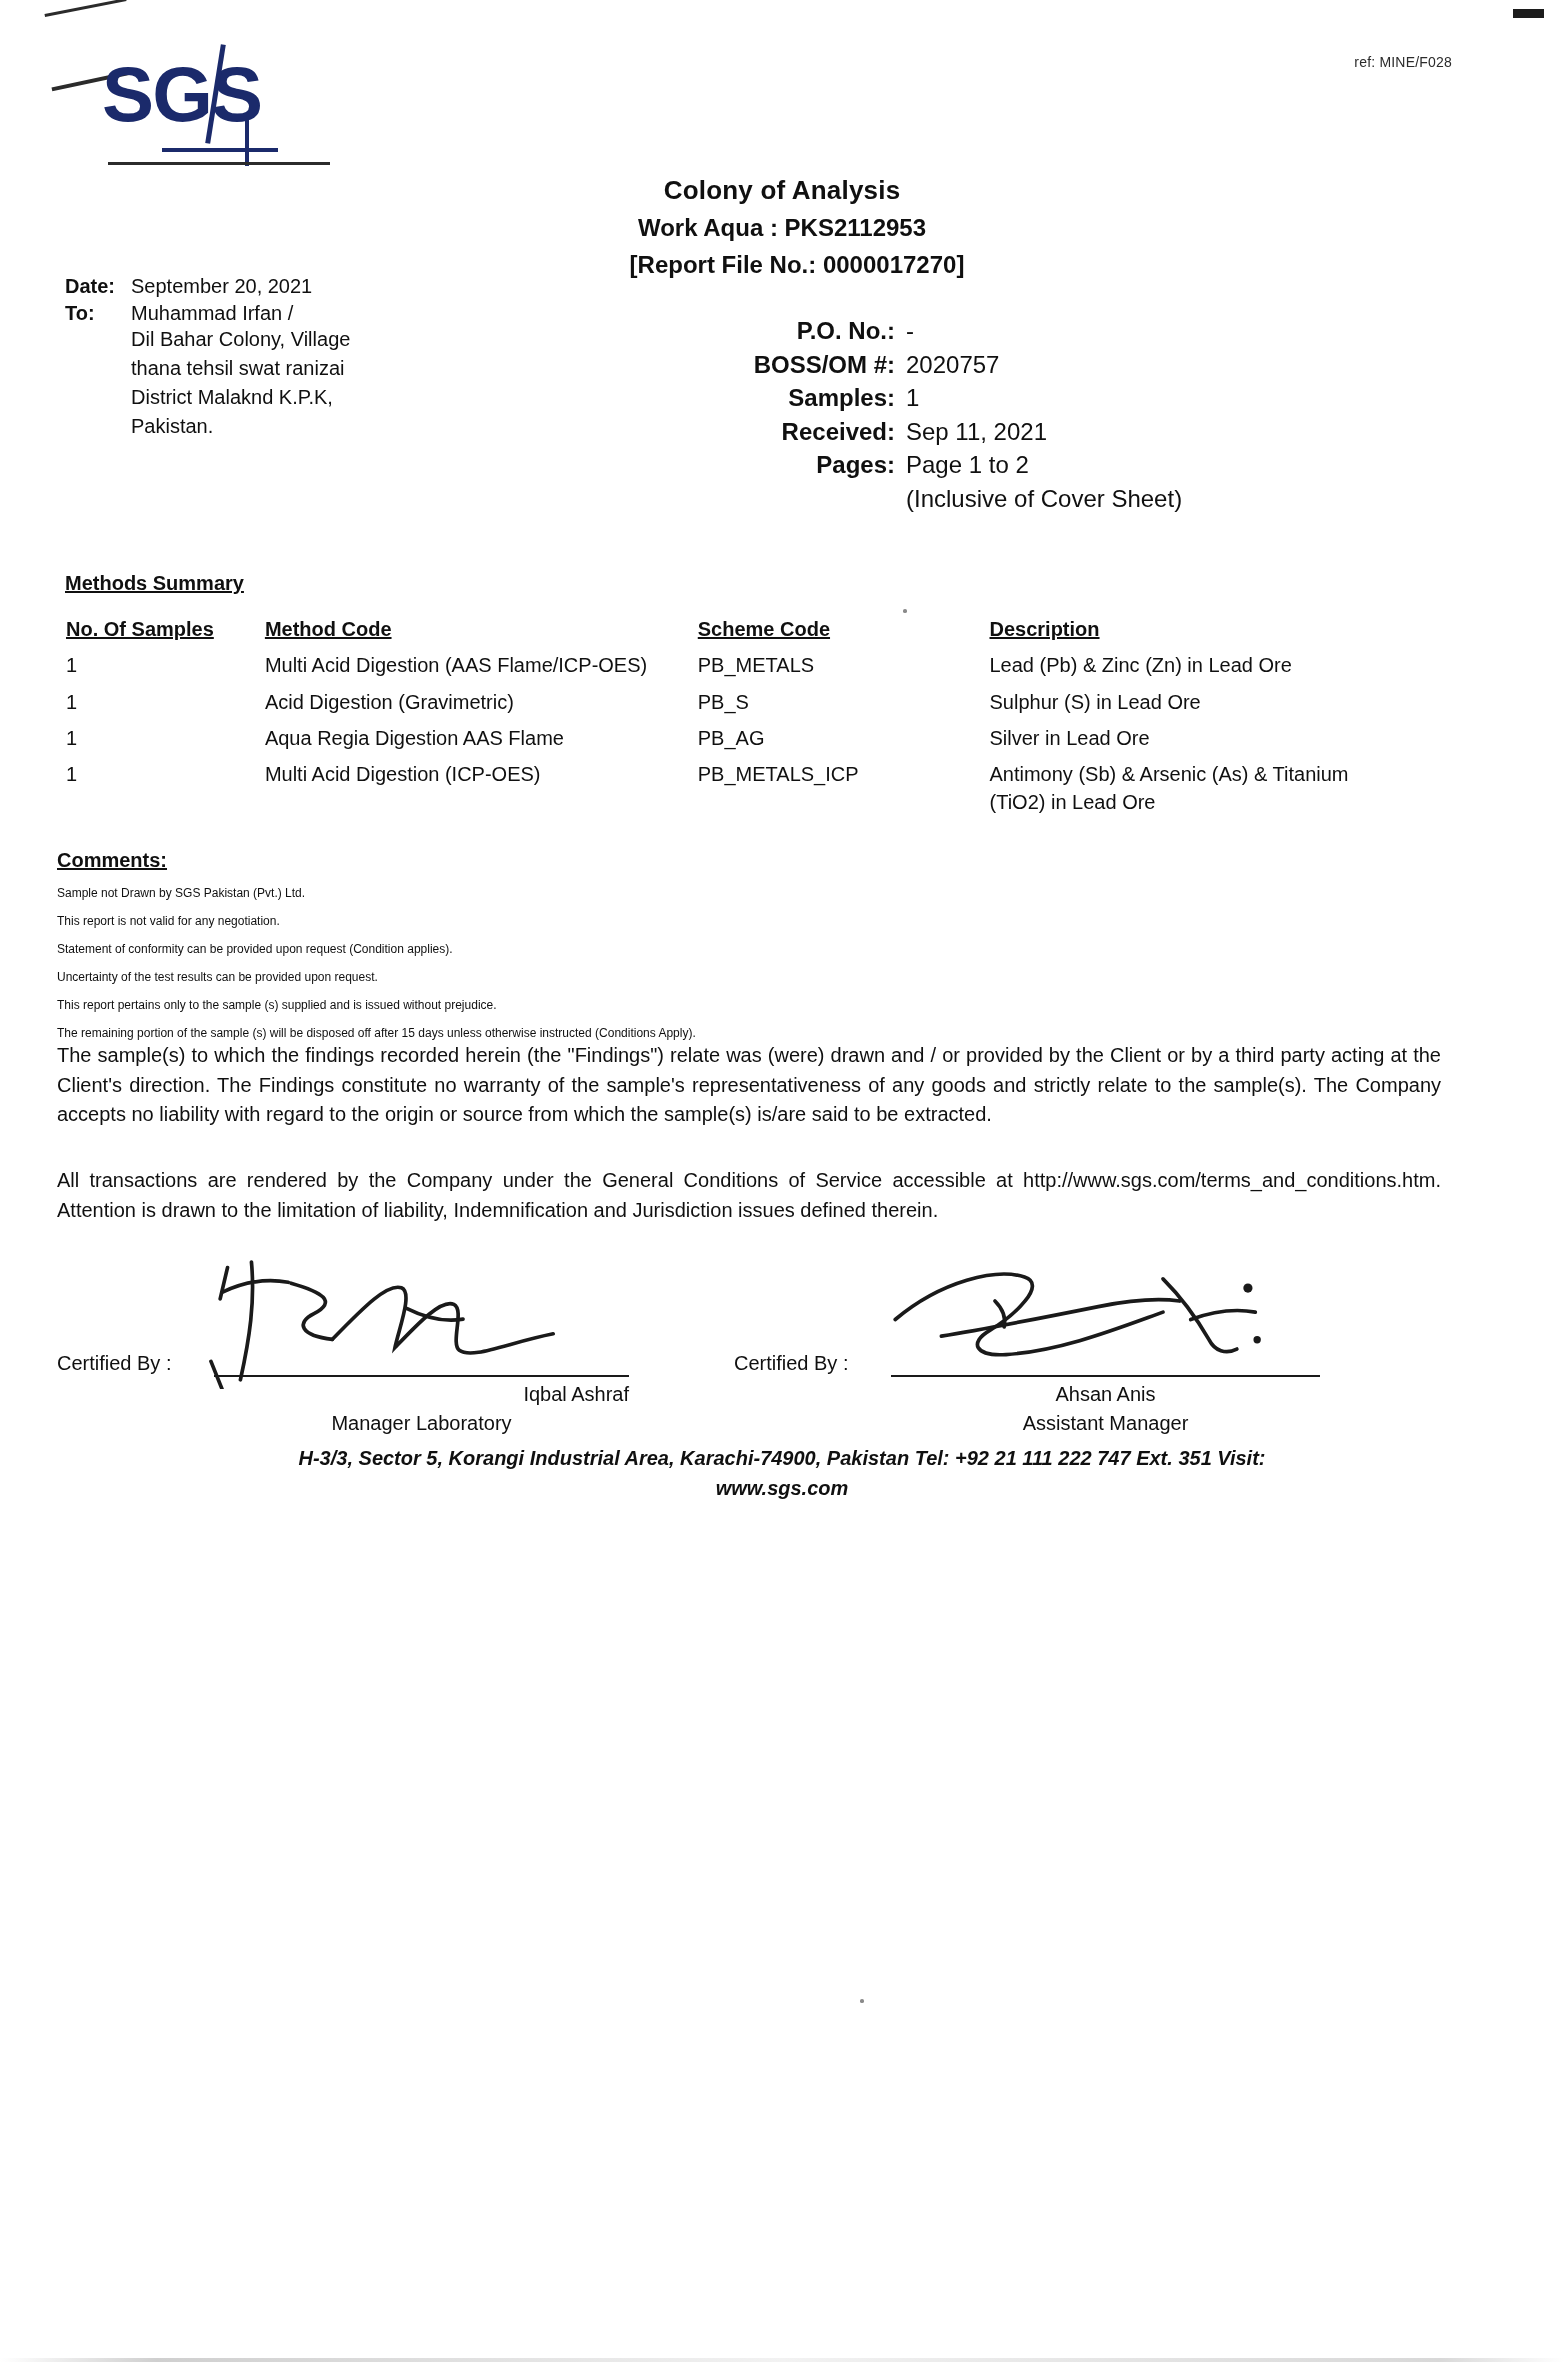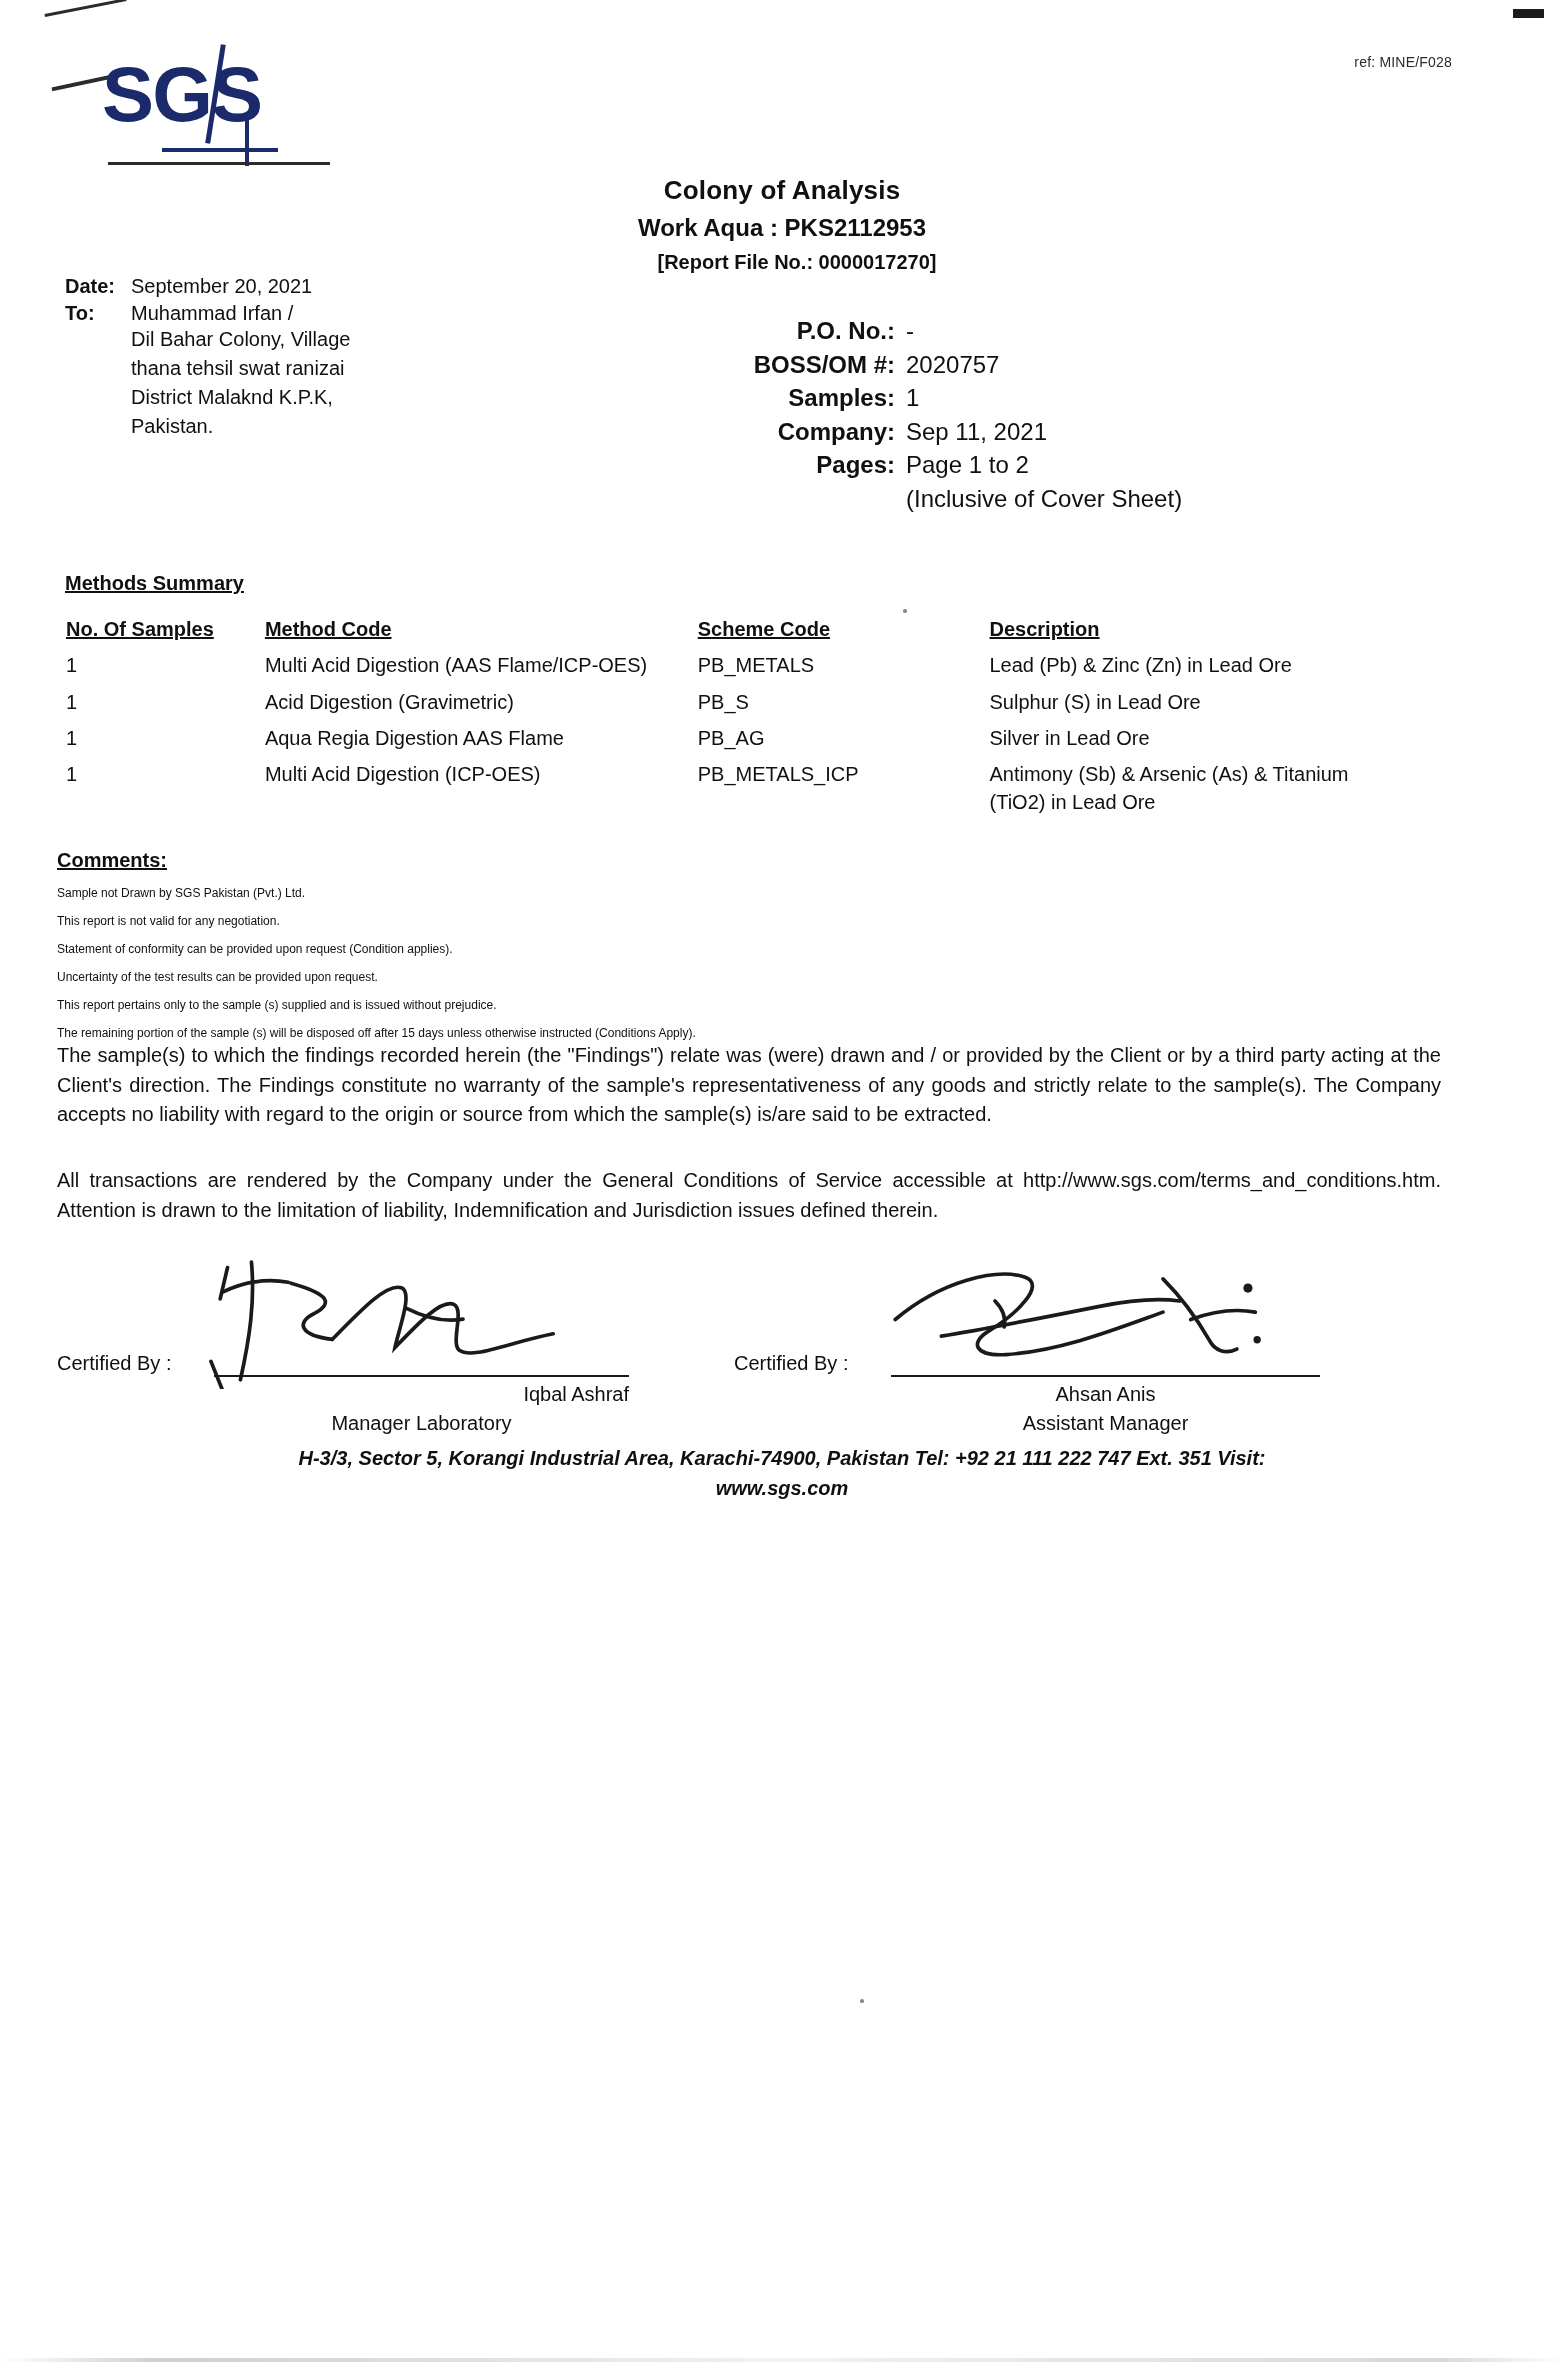--- a/index.html
+++ b/index.html
@@ -119,21 +119,21 @@
     font-weight: bold;
     letter-spacing: 0.2px;
     margin-bottom: 8.3px;
   }
   .title-block .t2 {
     font-size: 24px;
     font-weight: bold;
     margin-bottom: 8.3px;
   }
   .title-block .t3 {
-    font-size: 20px;
+    font-size: 24px;
     font-weight: bold;
     padding-left: 30px;
   }
 
   
   .meta-left {
     position: absolute;
     left: 65px;
     top: 275px;
     font-size: 20px;
@@ -397,21 +397,21 @@
   </div>
   <div class="row">
     <span class="lbl">BOSS/OM #:</span>
     <span class="val">2020757</span>
   </div>
   <div class="row">
     <span class="lbl">Samples:</span>
     <span class="val">1</span>
   </div>
   <div class="row">
-    <span class="lbl">Company:</span>
+    <span class="lbl">Received:</span>
     <span class="val">Sep 11, 2021</span>
   </div>
   <div class="row">
     <span class="lbl">Pages:</span>
     <span class="val">Page 1 to 2</span>
   </div>
   <div class="subnote">(Inclusive of Cover Sheet)</div>
 </div>
 
 <div class="methods-title">Methods Summary</div>

